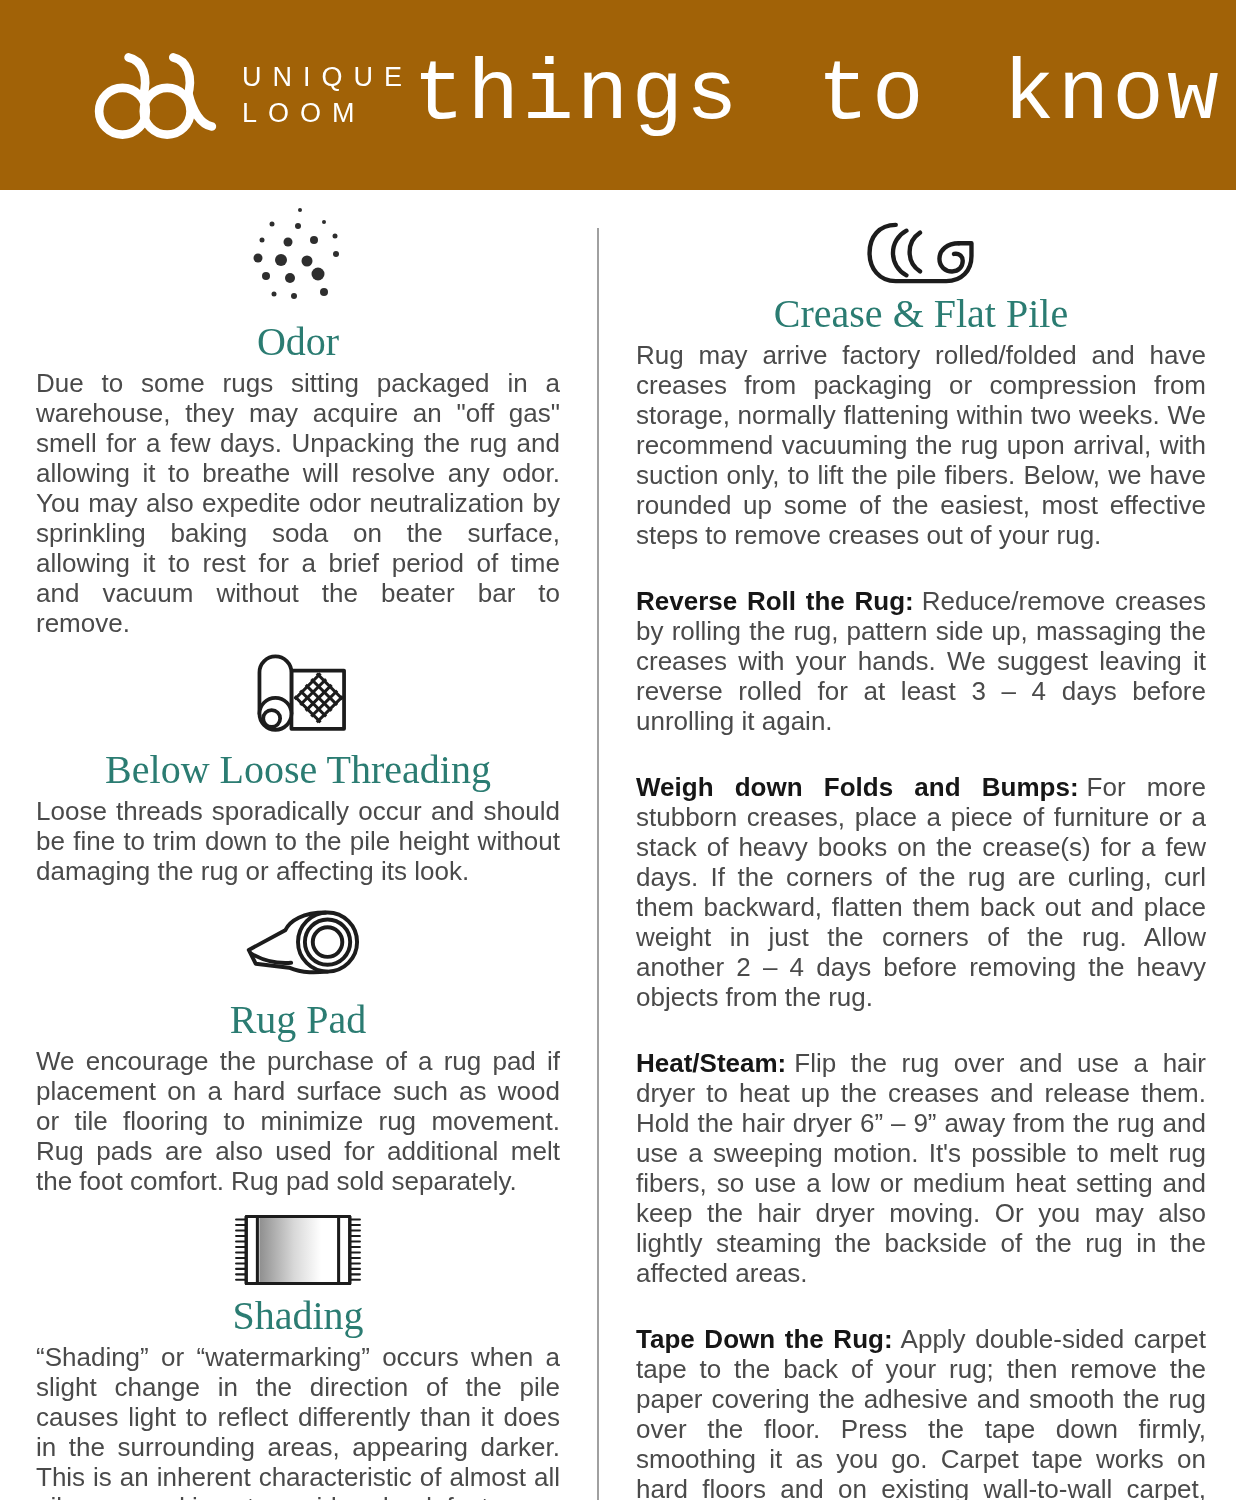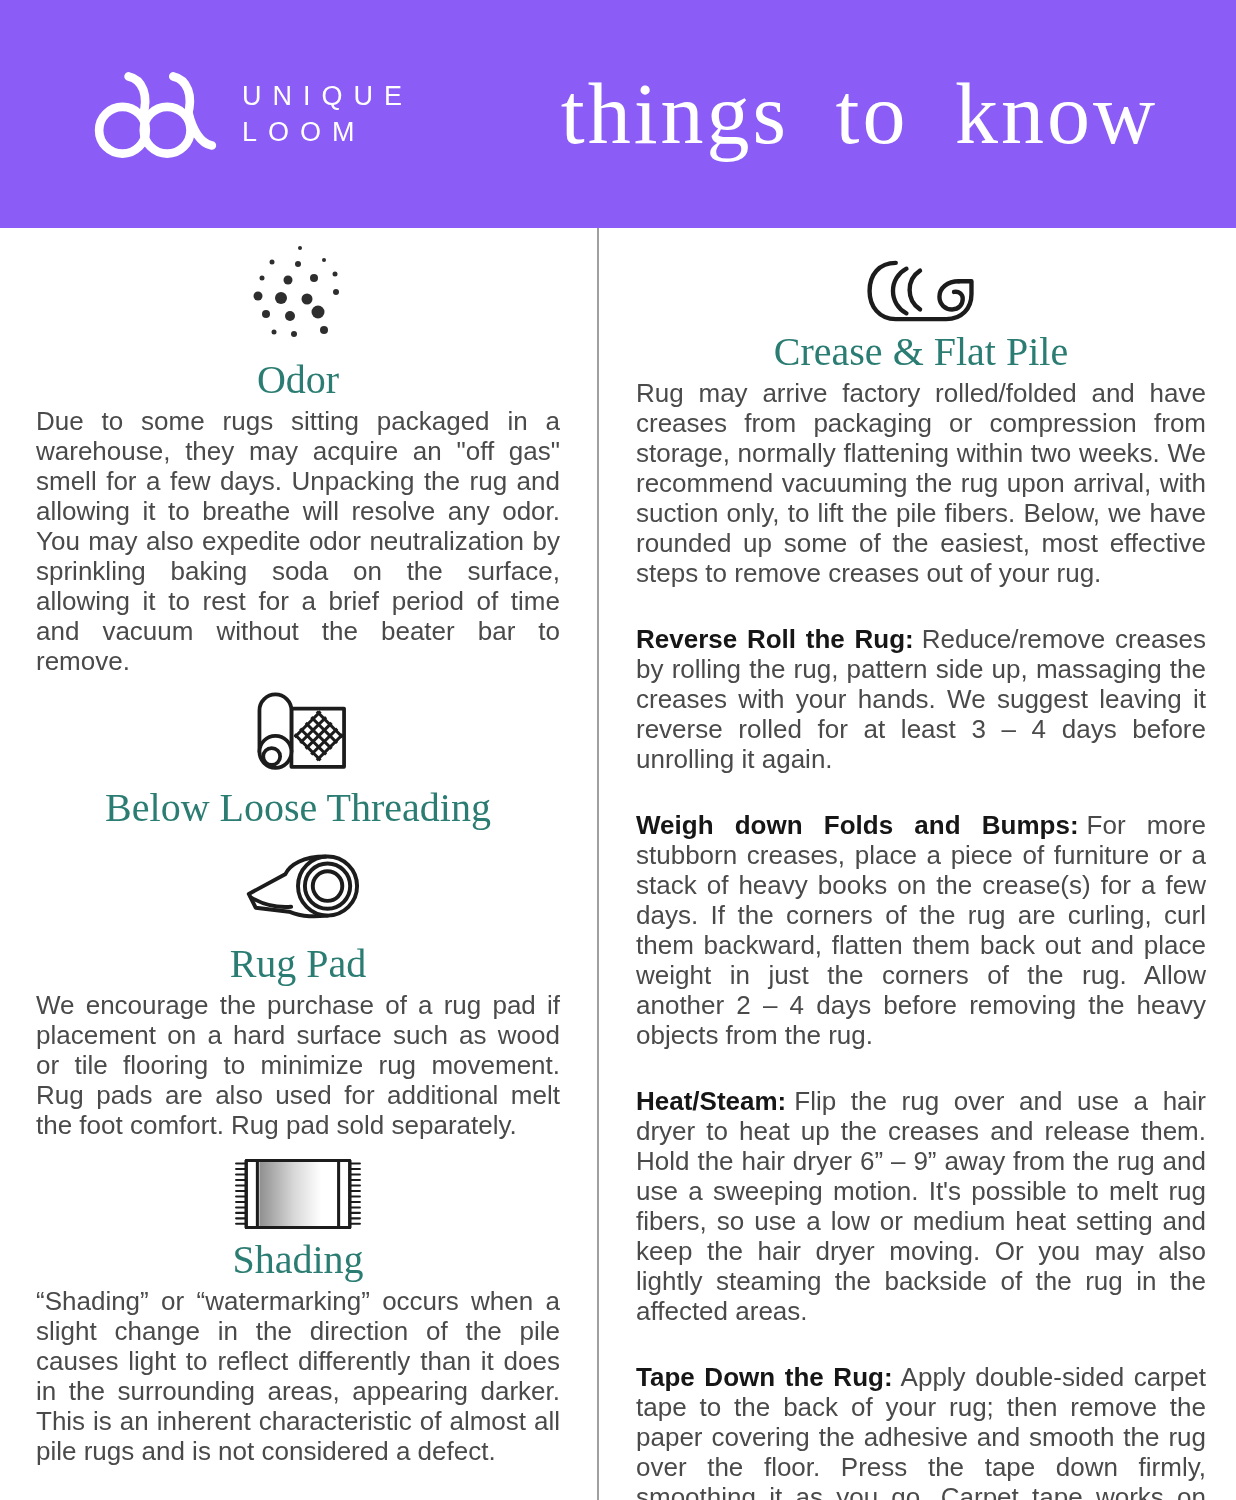--- a/index.html
+++ b/index.html
@@ -2,30 +2,30 @@
 <html><head>
 <meta charset="utf-8">
 <style>
   html,body{margin:0;padding:0;}
   body{
     width:1236px;height:1500px;overflow:hidden;background:#ffffff;
     font-family:"Liberation Sans", sans-serif;position:relative;
   }
   
   .header{
-    height:228px;background:#8b5cf6;display:flex;align-items:center;
+    height:190px;background:#a16207;display:flex;align-items:center;
     color:#ffffff;
   }
   .brand{display:flex;align-items:center;margin-left:92px;}
   .brand-logo{width:128px;height:96px;flex:0 0 auto;}
   .brand-text{margin-left:22px;letter-spacing:11px;font-size:27px;line-height:36px;font-weight:400;}
   .brand-text div{white-space:nowrap;}
   .page-title{
     margin-left:auto;margin-right:78px;
-    font-family:Liberation Serif, serif;font-weight:400;
+    font-family:Liberation Mono, monospace;font-weight:400;
     font-size:86px;letter-spacing:3px;word-spacing:22px;white-space:nowrap;
   }
   
   .content{display:grid;grid-template-columns:598px 638px;height:1314px;border-radius:16px;}
   .col{box-sizing:border-box;}
   .col-left{padding:0 38px 0 36px;}
   .col-right{padding:0 30px 0 38px;}
   .v-divider{position:absolute;left:597px;top:228px;bottom:0;width:2px;background:#a0a0a0;}
   
   .icon-wrap{text-align:center;}
@@ -119,20 +119,21 @@
             <line x1="40" y1="90" x2="116" y2="14"></line>
           <line x1="40" y1="78" x2="116" y2="2"></line>
             <line x1="40" y1="66" x2="116" y2="-10"></line>
         </g>
         <path d="M14 70 L14 26 A 17 17 0 0 1 48 26 L48 70" fill="#ffffff"></path>
         <circle cx="31" cy="70" r="17" fill="#ffffff"></circle>
         <circle cx="27" cy="75" r="9" fill="#ffffff"></circle>
       </svg>
     </div>
     <h2 class="section-heading">Below Loose Threading</h2>
+    <p class="body-text">Loose threads sporadically occur and should be fine to trim down to the pile height without damaging the rug or affecting its look.</p>
 
     <div class="icon-wrap m-pad">
       <svg width="128" height="90" viewBox="0 0 130 90" class="icon" stroke-width="4">
         <path d="M93 10 C 70 10 57 18 52 28 L 15 48 L 22 62 L 56 66 C 70 72 84 71 95 70"></path>
         <path d="M18 52 C 32 60 46 62 58 61"></path>
         <circle cx="95" cy="40" r="30"></circle>
         <circle cx="95" cy="40" r="23"></circle>
         <circle cx="95" cy="40" r="15"></circle>
       </svg>
     </div>

